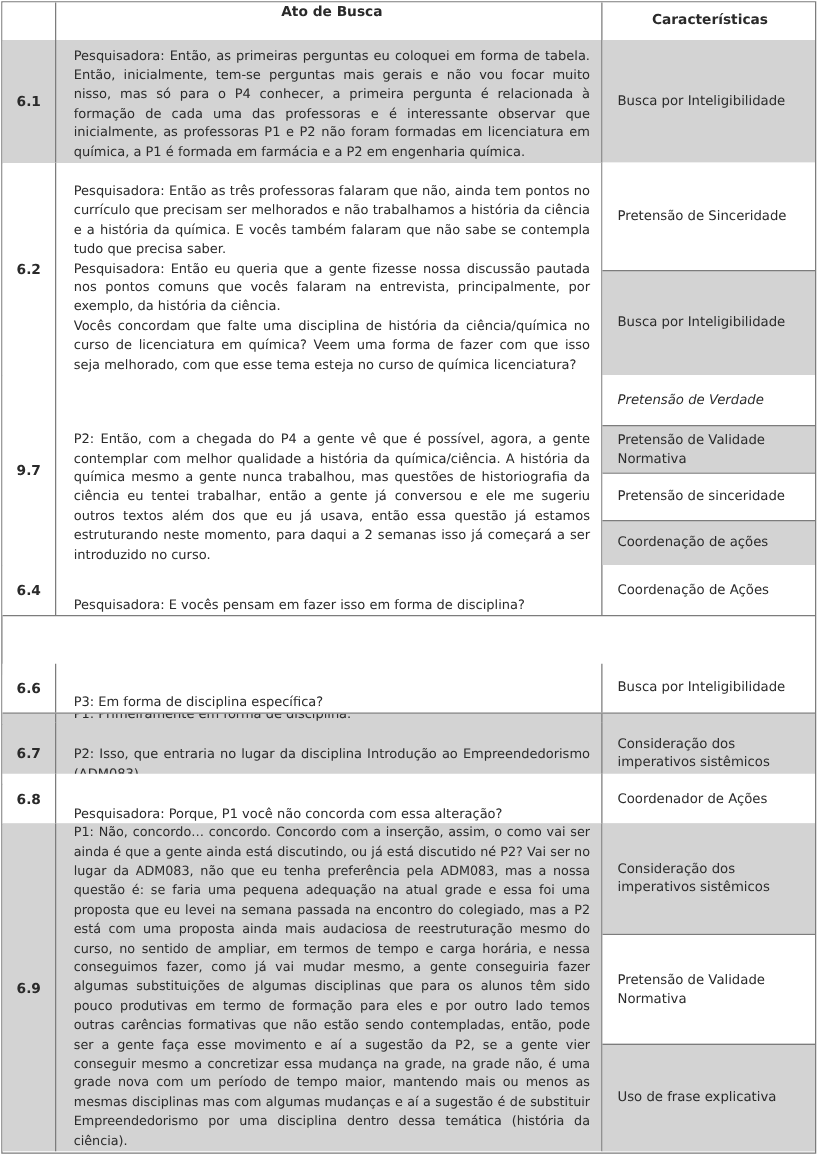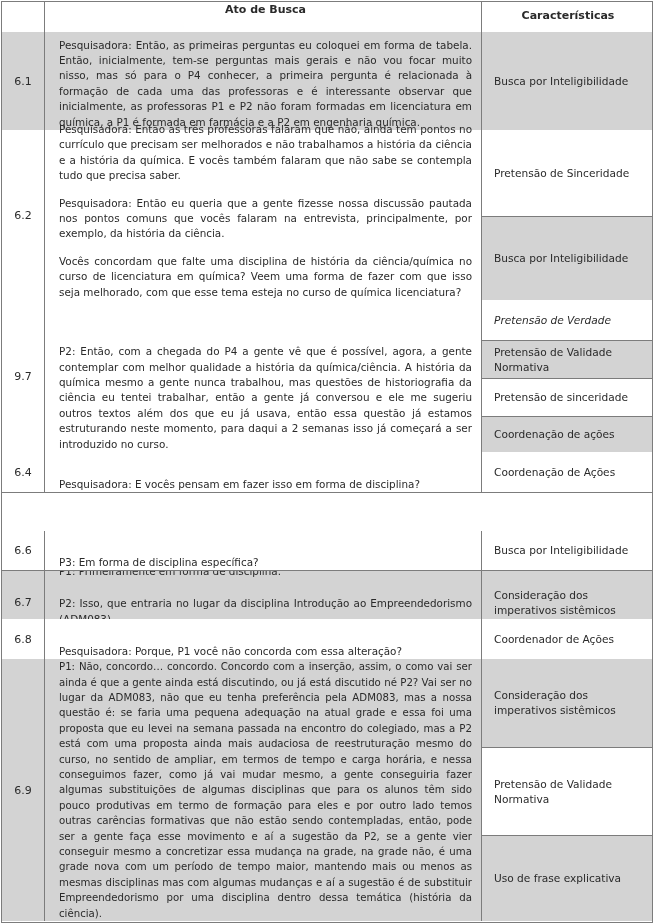--- a/index.html
+++ b/index.html
@@ -2,24 +2,24 @@
 <html><head>
 <meta charset="utf-8">
 <style>
   html, body { margin: 0; padding: 0; background: #ffffff; }
   body { width: 655px; height: 924px; overflow: hidden; font-family: "DejaVu Sans", sans-serif; color: #2a2a2a; }
   .tbl { position: absolute; left: 1px; top: 1px; width: 652px; border: 1.5px solid #7c7c7c; box-sizing: border-box; }
   .row { position: absolute; left: 0; width: 650px; border-bottom: 1.5px solid #7c7c7c; box-sizing: border-box; }
   .row.last { border-bottom: none; }
   .gray { background: #d3d3d3; }
   .white { background: #ffffff; }
-  .num { position: absolute; left: 0; top: 0; bottom: 0; width: 43px; border-right: 1.5px solid #7c7c7c; display: flex; align-items: center; justify-content: center; font-weight: normal; font-size: 11px; box-sizing: border-box; }
+  .num { position: absolute; left: 0; top: 0; bottom: 0; width: 43px; border-right: 1.5px solid #7c7c7c; display: flex; align-items: center; justify-content: center; font-weight: bold; font-size: 11px; box-sizing: border-box; }
   .txt { position: absolute; left: 43px; top: 0; bottom: 0; width: 437px; border-right: 1.5px solid #7c7c7c; box-sizing: border-box; padding: 0 9px 0 14px; display: flex; flex-direction: column; justify-content: flex-end; font-size: 10.4px; line-height: 15.4px; text-align: justify; }
   .txt p { margin: 0; }
-  .txt p + p { margin-top: 12px; }
+  .txt p + p { margin-top: 0; }
   .chars { position: absolute; left: 480px; right: 0; top: 0; bottom: 0; }
   .cell { position: absolute; left: 0; right: 0; display: flex; align-items: center; padding: 0 10px 0 12px; font-size: 10.6px; line-height: 15px; box-sizing: border-box; }
   .cell.bt { border-top: 1.5px solid #7c7c7c; }
   .hdr .txt, .hdr .cell { font-weight: bold; justify-content: center; font-size: 11px; text-align: center; flex-direction: row; }
 </style>
 </head>
 <body>
 
 <div class="tbl" style="height:922px;">
 

